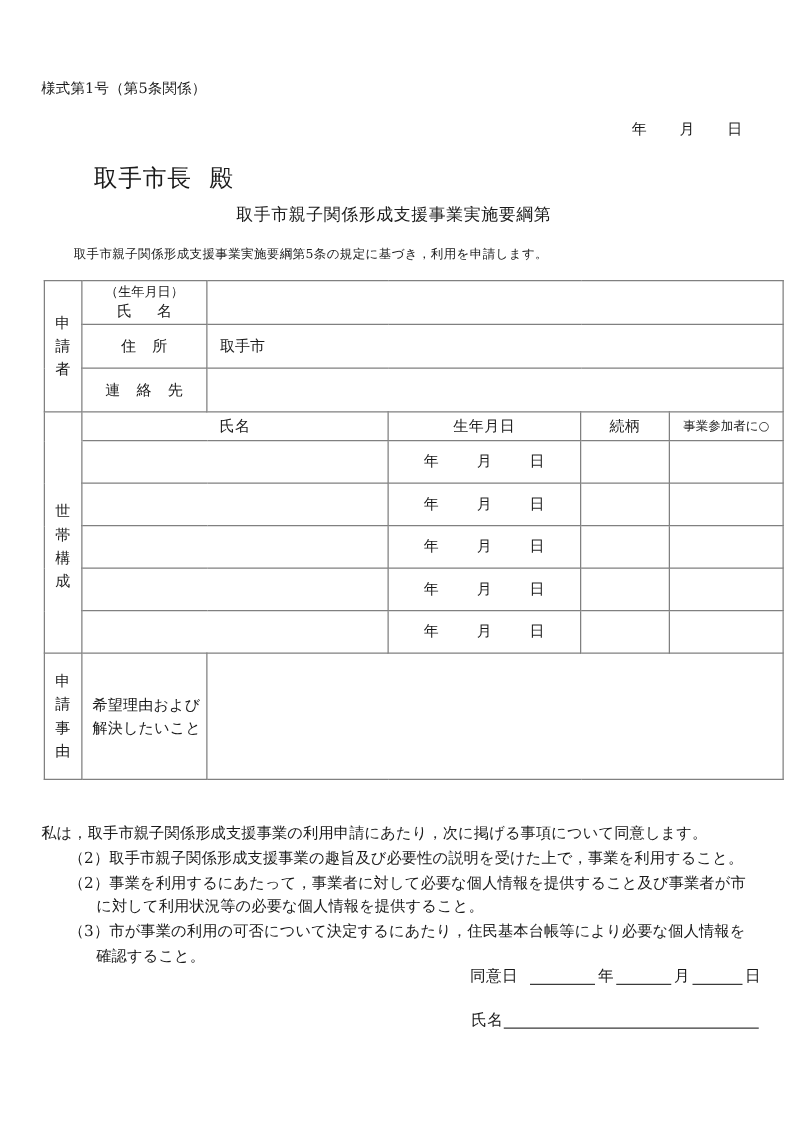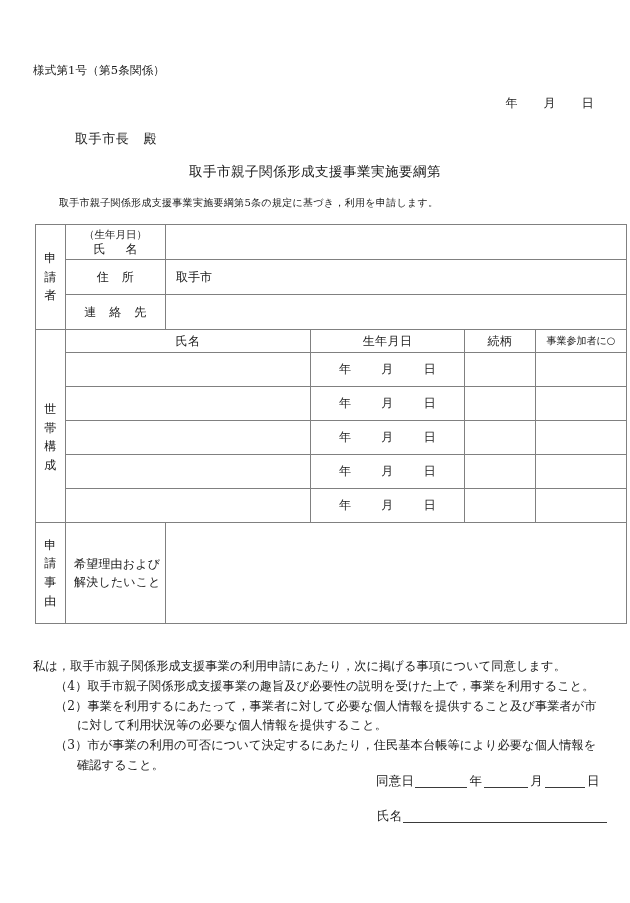--- a/index.html
+++ b/index.html
@@ -38,21 +38,21 @@
     font-size: 12px;
     letter-spacing: 0.2px;
     white-space: nowrap;
   }
   .date-line .sp { display: inline-block; width: 26px; }
 
   .addressee {
     position: absolute;
     left: 75px;
     top: 114px;
-    font-size: 13px;
+    font-size: 19px;
     letter-spacing: 0.6px;
     white-space: nowrap;
   }
   .addressee .gap { display: inline-block; width: 14px; }
 
   .doc-title {
     position: absolute;
     left: 0;
     top: 147px;
     width: 630px;
@@ -179,21 +179,21 @@
 
   
   .sig-date {
     position: absolute;
     left: 376px;
     top: 756px;
     font-size: 12.5px;
     letter-spacing: 0.3px;
     white-space: nowrap;
   }
-  .sig-date .label { margin-right: 1px; }
+  .sig-date .label { margin-right: 10px; }
   .sig-date .blank {
     display: inline-block;
     border-bottom: 1px solid #3a3a3a;
     height: 15px;
     vertical-align: -3px;
   }
   .sig-date .b1 { width: 52px; }
   .sig-date .b2 { width: 44px; }
   .sig-date .b3 { width: 40px; }
   .sig-date .unit { margin: 0 2px; }
@@ -338,21 +338,21 @@
           <span>解決したいこと</span>
         </td>
         <td class="reason-body" colspan="4"></td>
       </tr>
 
     </tbody>
   </table>
 
   <div class="consent">
     <span class="lead">私は，取手市親子関係形成支援事業の利用申請にあたり，次に掲げる事項について同意します。</span>
-    <span class="item">（4）取手市親子関係形成支援事業の趣旨及び必要性の説明を受けた上で，事業を利用すること。</span>
+    <span class="item">（2）取手市親子関係形成支援事業の趣旨及び必要性の説明を受けた上で，事業を利用すること。</span>
     <span class="item">（2）事業を利用するにあたって，事業者に対して必要な個人情報を提供すること及び事業者が市に対して利用状況等の必要な個人情報を提供すること。</span>
     <span class="item">（3）市が事業の利用の可否について決定するにあたり，住民基本台帳等により必要な個人情報を確認すること。</span>
   </div>
 
   <div class="sig-date">
     <span class="label">同意日</span><span class="blank b1"></span><span class="unit">年</span><span class="blank b2"></span><span class="unit">月</span><span class="blank b3"></span><span class="unit">日</span>
   </div>
 
   <div class="sig-name">
     <span>氏名</span><span class="blank"></span>

